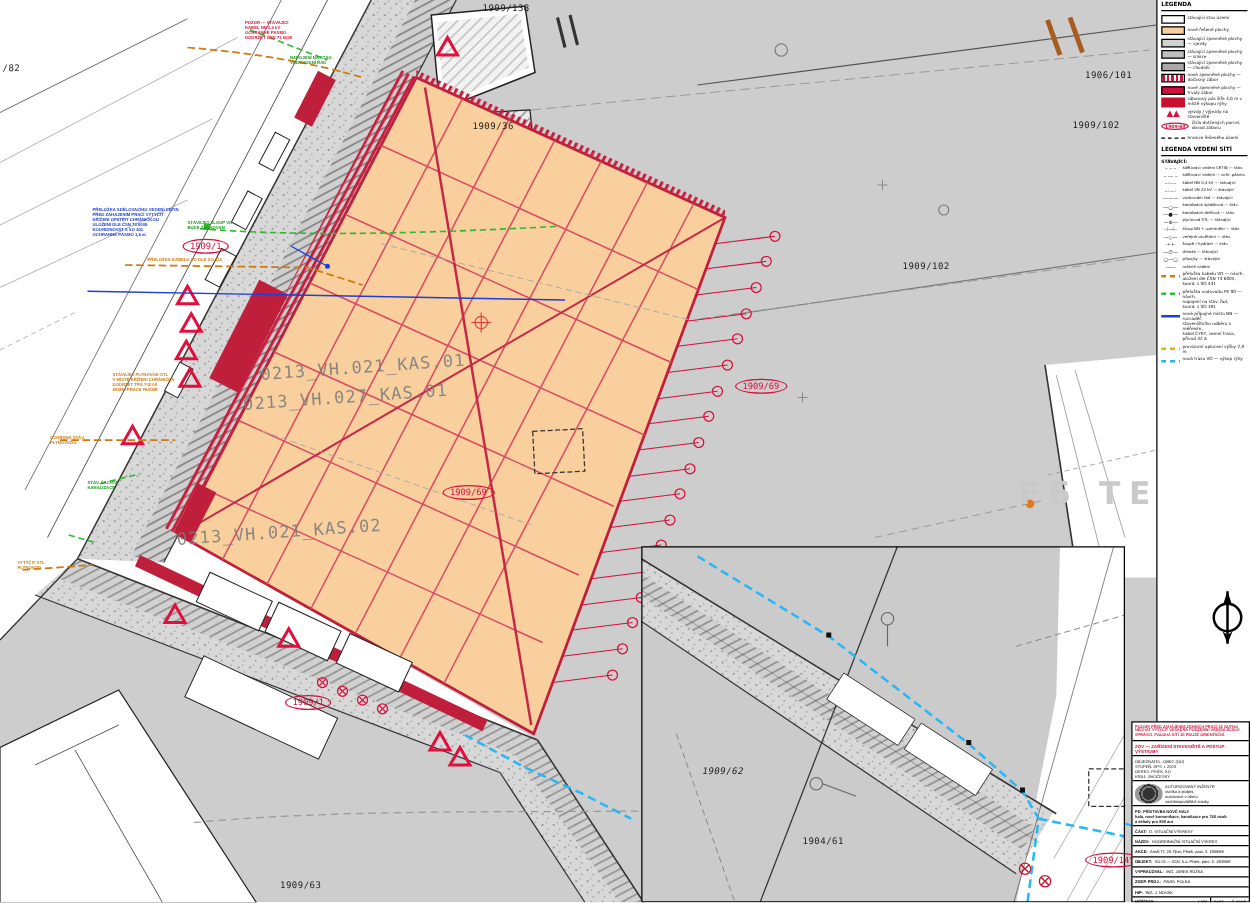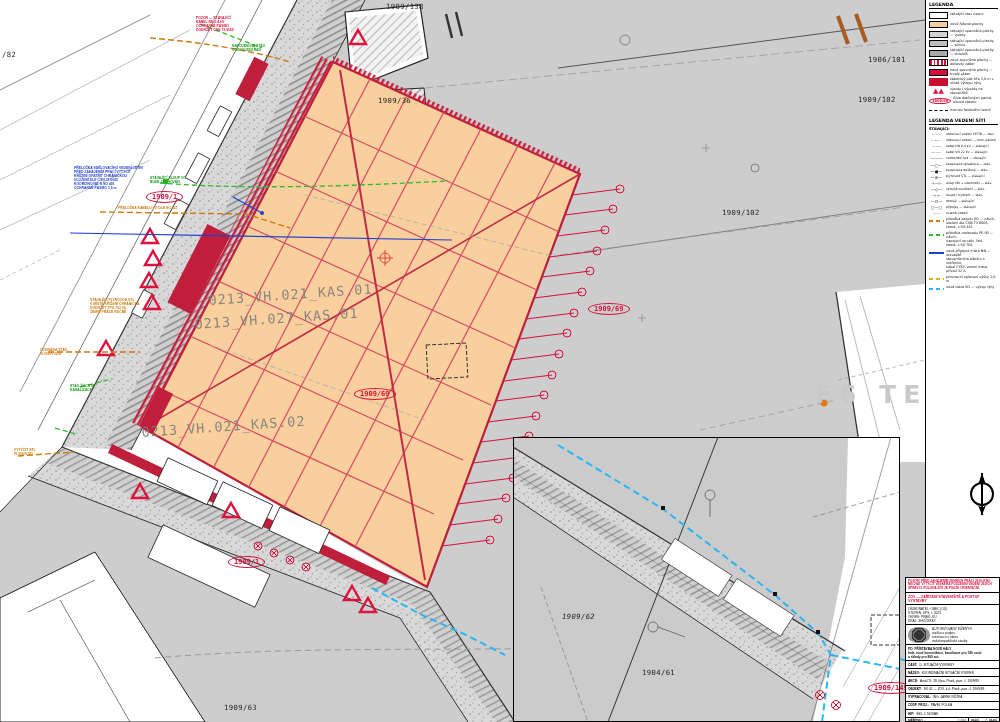--- a/index.html
+++ b/index.html
@@ -2,21 +2,21 @@
 <html><head>
 <meta charset="utf-8">
 <style>
   html,body{margin:0;padding:0;background:#fff;}
   #root{position:relative;width:1000px;height:722px;overflow:hidden;background:#fff;
         font-family:"DejaVu Sans",sans-serif;}
   svg{position:absolute;left:0;top:0;}
   .lab{position:absolute;font-family:"DejaVu Sans Mono",monospace;color:#1c1c1c;
        font-size:7.2px;letter-spacing:.4px;white-space:nowrap;}
   .oval{position:absolute;font-family:"DejaVu Sans Mono",monospace;color:#d5103c;
-        border:1.2px solid #d5103c;border-radius:50%;font-size:7px;font-weight:700;
+        border:1.2px solid #d5103c;border-radius:50%;font-size:7px;font-weight:400;
         padding:0 5px;line-height:10px;white-space:nowrap;background:transparent;}
   .kas{position:absolute;font-family:"DejaVu Sans Mono",monospace;color:rgba(125,125,125,.9);
        font-size:13.5px;letter-spacing:1px;white-space:nowrap;transform:rotate(-4deg);
        transform-origin:left top;}
   .wm{position:absolute;color:#c9c9c9;font-size:25px;letter-spacing:7px;font-weight:700;
       font-family:"DejaVu Sans",sans-serif;}
   .ann{position:absolute;font-weight:700;font-size:3.4px;line-height:1.2;
        white-space:pre-line;font-family:"Liberation Sans",sans-serif;}
   .a-blue{color:#1d3fd4;} .a-green{color:#169a16;} .a-orange{color:#cf7a10;} .a-red{color:#e0103c;}
   

